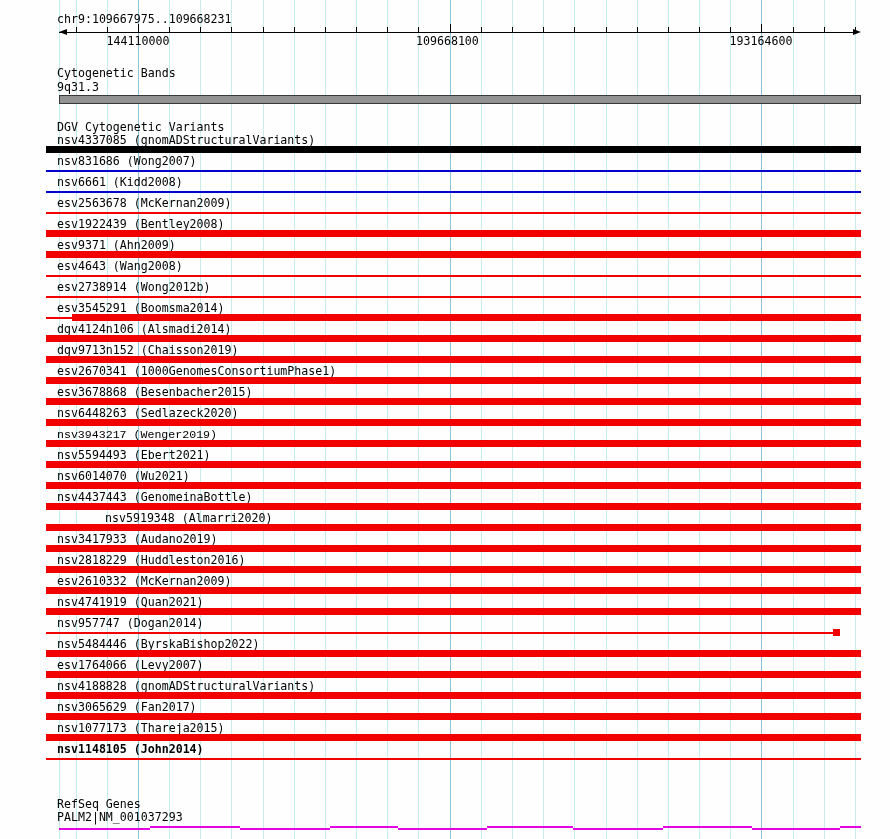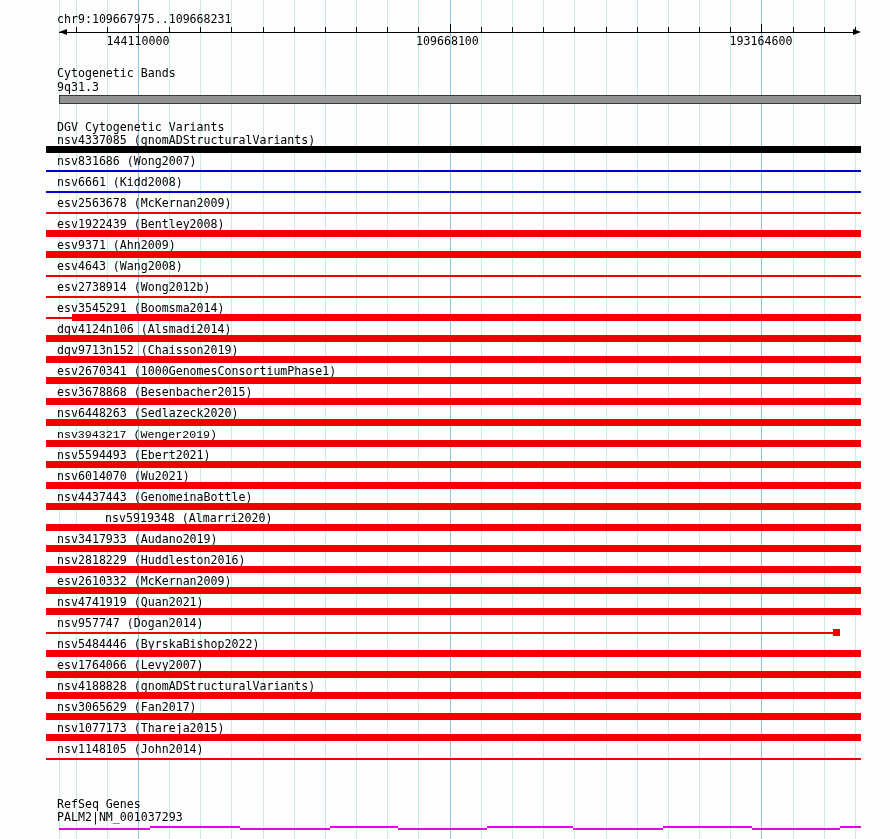--- a/index.html
+++ b/index.html
@@ -146,21 +146,21 @@
       <div class="label" style="position: absolute; left: 57px; top: 638px;">nsv5484446 (ByrskaBishop2022)</div>
       <div style="position: absolute; left: 46px; top: 650px; width: 815px; height: 7px; background: rgb(242, 0, 0);"></div>
       <div class="label" style="position: absolute; left: 57px; top: 659px;">esv1764066 (Levy2007)</div>
       <div style="position: absolute; left: 46px; top: 671px; width: 815px; height: 7px; background: rgb(242, 0, 0);"></div>
       <div class="label" style="position: absolute; left: 57px; top: 680px;">nsv4188828 (gnomADStructuralVariants)</div>
       <div style="position: absolute; left: 46px; top: 692px; width: 815px; height: 7px; background: rgb(242, 0, 0);"></div>
       <div class="label" style="position: absolute; left: 57px; top: 701px;">nsv3065629 (Fan2017)</div>
       <div style="position: absolute; left: 46px; top: 713px; width: 815px; height: 7px; background: rgb(242, 0, 0);"></div>
       <div class="label" style="position: absolute; left: 57px; top: 722px;">nsv1077173 (Thareja2015)</div>
       <div style="position: absolute; left: 46px; top: 734px; width: 815px; height: 7px; background: rgb(242, 0, 0);"></div>
-      <div class="label" style="position: absolute; left: 57px; top: 743px;">nsv1148105 (John2014)</div>
+      <div class="label" style="position: absolute; left: 57px; top: 743px; font-weight: bold;">nsv1148105 (John2014)</div>
       <div style="position: absolute; left: 46px; top: 758px; width: 815px; height: 2px; background: rgb(242, 0, 0);"></div>
     </div>
 
   <div class="label bold" style="left:57px;top:798px;">RefSeq Genes</div>
   <div class="label" style="left:57px;top:811px;">PALM2|NM_001037293</div>
   <div id="gene-line">
       <div style="position: absolute; left: 59px; top: 828px; width: 91px; height: 2px; background: rgb(226, 6, 226);"></div>
       <div style="position: absolute; left: 150px; top: 826px; width: 90px; height: 2px; background: rgb(226, 6, 226);"></div>
       <div style="position: absolute; left: 240px; top: 828px; width: 90px; height: 2px; background: rgb(226, 6, 226);"></div>
       <div style="position: absolute; left: 330px; top: 826px; width: 68px; height: 2px; background: rgb(226, 6, 226);"></div>

